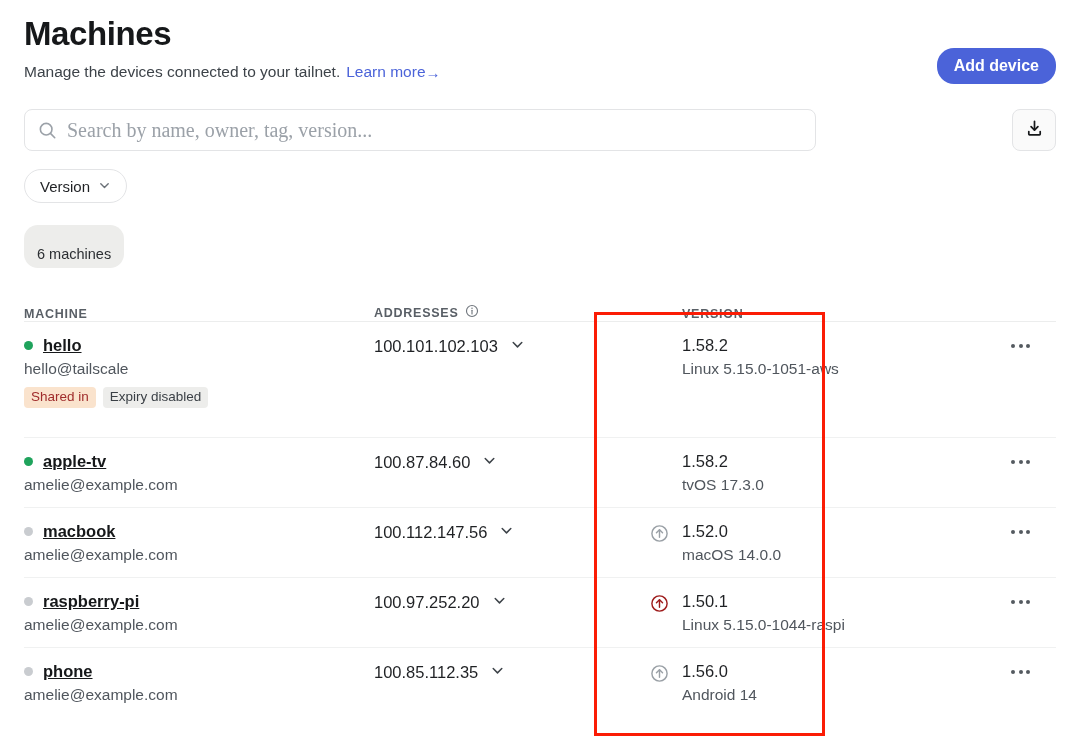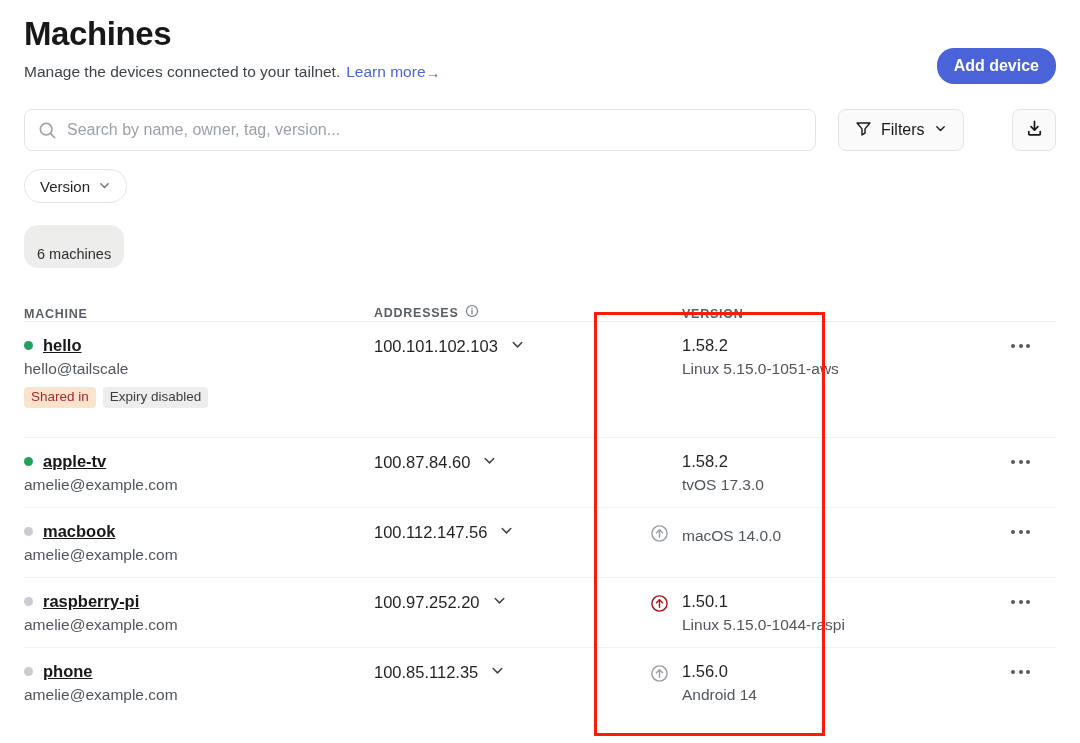--- a/index.html
+++ b/index.html
@@ -79,22 +79,22 @@
     border-radius: 8px;
     display: flex;
     align-items: center;
     padding: 0 13px;
     background: #fff;
   }
   .search-icon { flex: 0 0 auto; margin-right: 10px; display: flex; }
   .search-input {
     border: none;
     outline: none;
-    font-size: 16px;
-    font-family: Liberation Sans, sans-serif;
+    font-size: 20px;
+    font-family: Liberation Serif, serif;
     color: #1f2124;
     width: 100%;
     background: transparent;
   }
   .search-input::placeholder { color: #9ba1a8; }
 
   .filters-btn {
     position: absolute;
     left: 814px;
     top: 0;
@@ -296,33 +296,20 @@
     <div class="search-wrap">
       <span class="search-icon">
         <svg width="19" height="19" viewBox="0 0 20 20" fill="none">
           <circle cx="8.6" cy="8.6" r="6.1" stroke="#9ba1a8" stroke-width="1.7"></circle>
           <line x1="13.1" y1="13.1" x2="17.6" y2="17.6" stroke="#9ba1a8" stroke-width="1.7" stroke-linecap="round"></line>
         </svg>
       </span>
       <input class="search-input" type="text" placeholder="Search by name, owner, tag, version..." style="">
     </div>
 
-    <button class="filters-btn">
-      <span>
-        <svg width="17" height="17" viewBox="0 0 18 18" fill="none">
-          <path d="M2.2 3.2h13.6L10.6 9.4v4.6l-3.2 1.8V9.4L2.2 3.2z" stroke="#16181a" stroke-width="1.5" stroke-linejoin="round"></path>
-        </svg>
-      </span>
-      <span>Filters</span>
-      <span>
-        <svg width="13" height="13" viewBox="0 0 14 14" fill="none">
-          <path d="M3 5.2 7 9.2l4-4" stroke="#16181a" stroke-width="1.5" stroke-linecap="round" stroke-linejoin="round"></path>
-        </svg>
-      </span>
-    </button>
 
     <button class="export-btn">
       <span>
         <svg width="19" height="19" viewBox="0 0 20 20" fill="none">
           <path d="M10 2.6v8.6" stroke="#16181a" stroke-width="1.8" stroke-linecap="round"></path>
           <path d="M6.4 8.1 10 11.7l3.6-3.6" stroke="#16181a" stroke-width="1.8" stroke-linecap="round" stroke-linejoin="round"></path>
           <path d="M4 13.2v2.6a.8.8 0 0 0 .8.8h10.4a.8.8 0 0 0 .8-.8v-2.6" stroke="#16181a" stroke-width="1.8" stroke-linecap="round"></path>
         </svg>
       </span>
     </button>
@@ -430,20 +417,21 @@
             <span><svg width="15" height="15" viewBox="0 0 14 14" fill="none">
                 <path d="M3 5.2 7 9.2l4-4" stroke="#3d4349" stroke-width="1.4" stroke-linecap="round" stroke-linejoin="round"></path>
               </svg></span>
           </div>
           <div class="version-cell">
             <span class="version-upgrade-icon"><svg width="19" height="19" viewBox="0 0 20 20" fill="none">
                 <circle cx="10" cy="10" r="8" stroke="#9aa0a6" stroke-width="1.5"></circle>
                 <path d="M10 14V6.4" stroke="#9aa0a6" stroke-width="1.5" stroke-linecap="round"></path>
                 <path d="M6.8 9.3 10 6.1l3.2 3.2" stroke="#9aa0a6" stroke-width="1.5" stroke-linecap="round" stroke-linejoin="round"></path>
               </svg></span>
+            <div class="version-num">1.52.0</div>
             <div class="version-os">macOS 14.0.0</div>
           </div>
           <div class="menu-cell">
             <button class="dots-btn">
               <i></i>
               <i></i>
               <i></i>
             </button>
           </div>
         </div>

